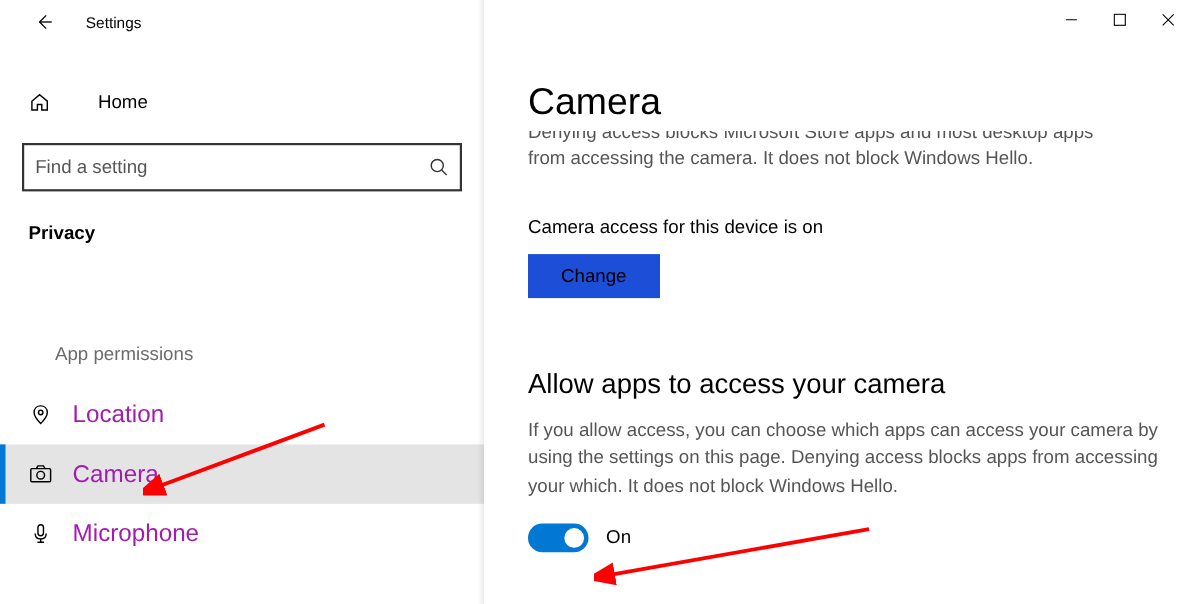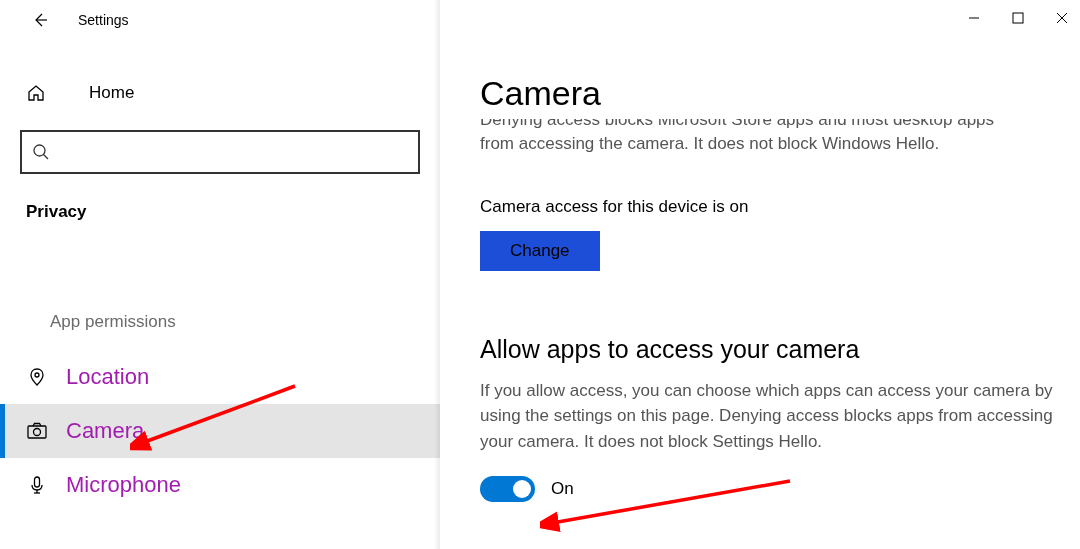--- a/index.html
+++ b/index.html
@@ -284,20 +284,21 @@
 <div class="container">
   <div class="sidebar">
     <div class="home-row">
       <svg class="home-icon" viewBox="0 0 20 20">
         <path d="M3 9 L10 3 L17 9 L17 17 L12 17 L12 12 L8 12 L8 17 L3 17 Z" stroke="#000" stroke-width="1.3" fill="none"></path>
       </svg>
       <span class="home-label">Home</span>
     </div>
 
     <div class="search-box">
+      <input class="search-input" type="text" placeholder="Find a setting" style="">
       <svg class="search-icon" viewBox="0 0 18 18">
         <circle cx="7.5" cy="7.5" r="5.5" stroke="#333" stroke-width="1.3" fill="none"></circle>
         <line x1="11.5" y1="11.5" x2="16" y2="16" stroke="#333" stroke-width="1.3"></line>
       </svg>
     </div>
 
     <div class="section-header">Privacy</div>
 
     <div class="group-label">App permissions</div>
 
@@ -344,21 +345,21 @@
         </span>
       <span>from accessing the camera. It does not block Windows Hello.</span>
     </div>
 
     <div class="status-text">Camera access for this device is on</div>
 
     <button class="change-btn">Change</button>
 
     <h2 class="subheading">Allow apps to access your camera</h2>
 
-    <div class="description">If you allow access, you can choose which apps can access your camera by using the settings on this page. Denying access blocks apps from accessing your camera. It does not block Settings Hello.</div>
+    <div class="description">If you allow access, you can choose which apps can access your camera by using the settings on this page. Denying access blocks apps from accessing your which. It does not block Windows Hello.</div>
 
     <div class="toggle-row">
       <div class="toggle">
         <div class="toggle-knob"></div>
       </div>
       <span class="toggle-label">On</span>
     </div>
   </div>
 </div>
 

